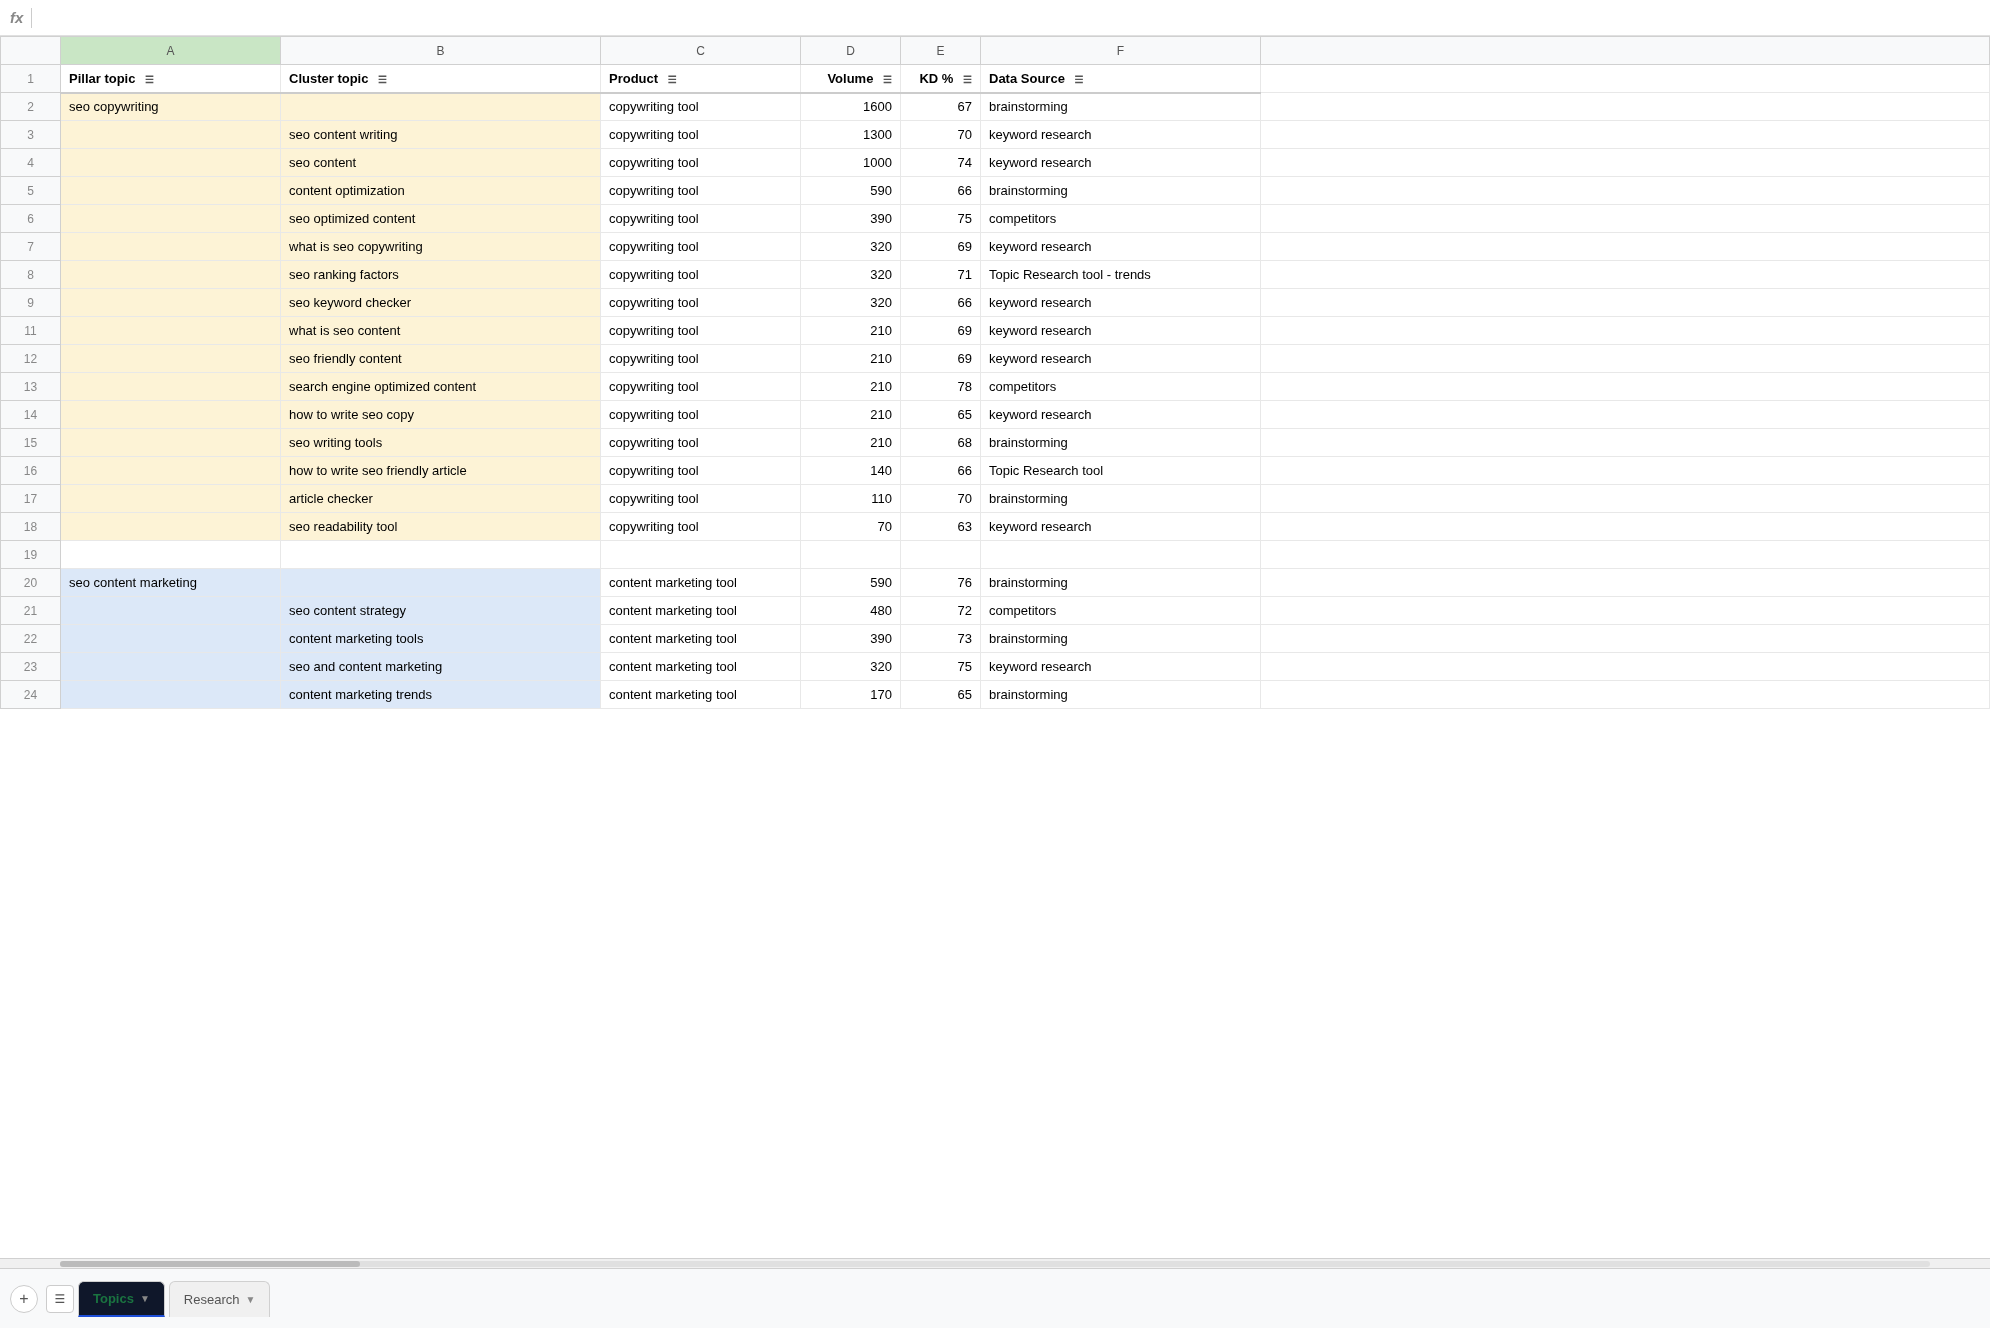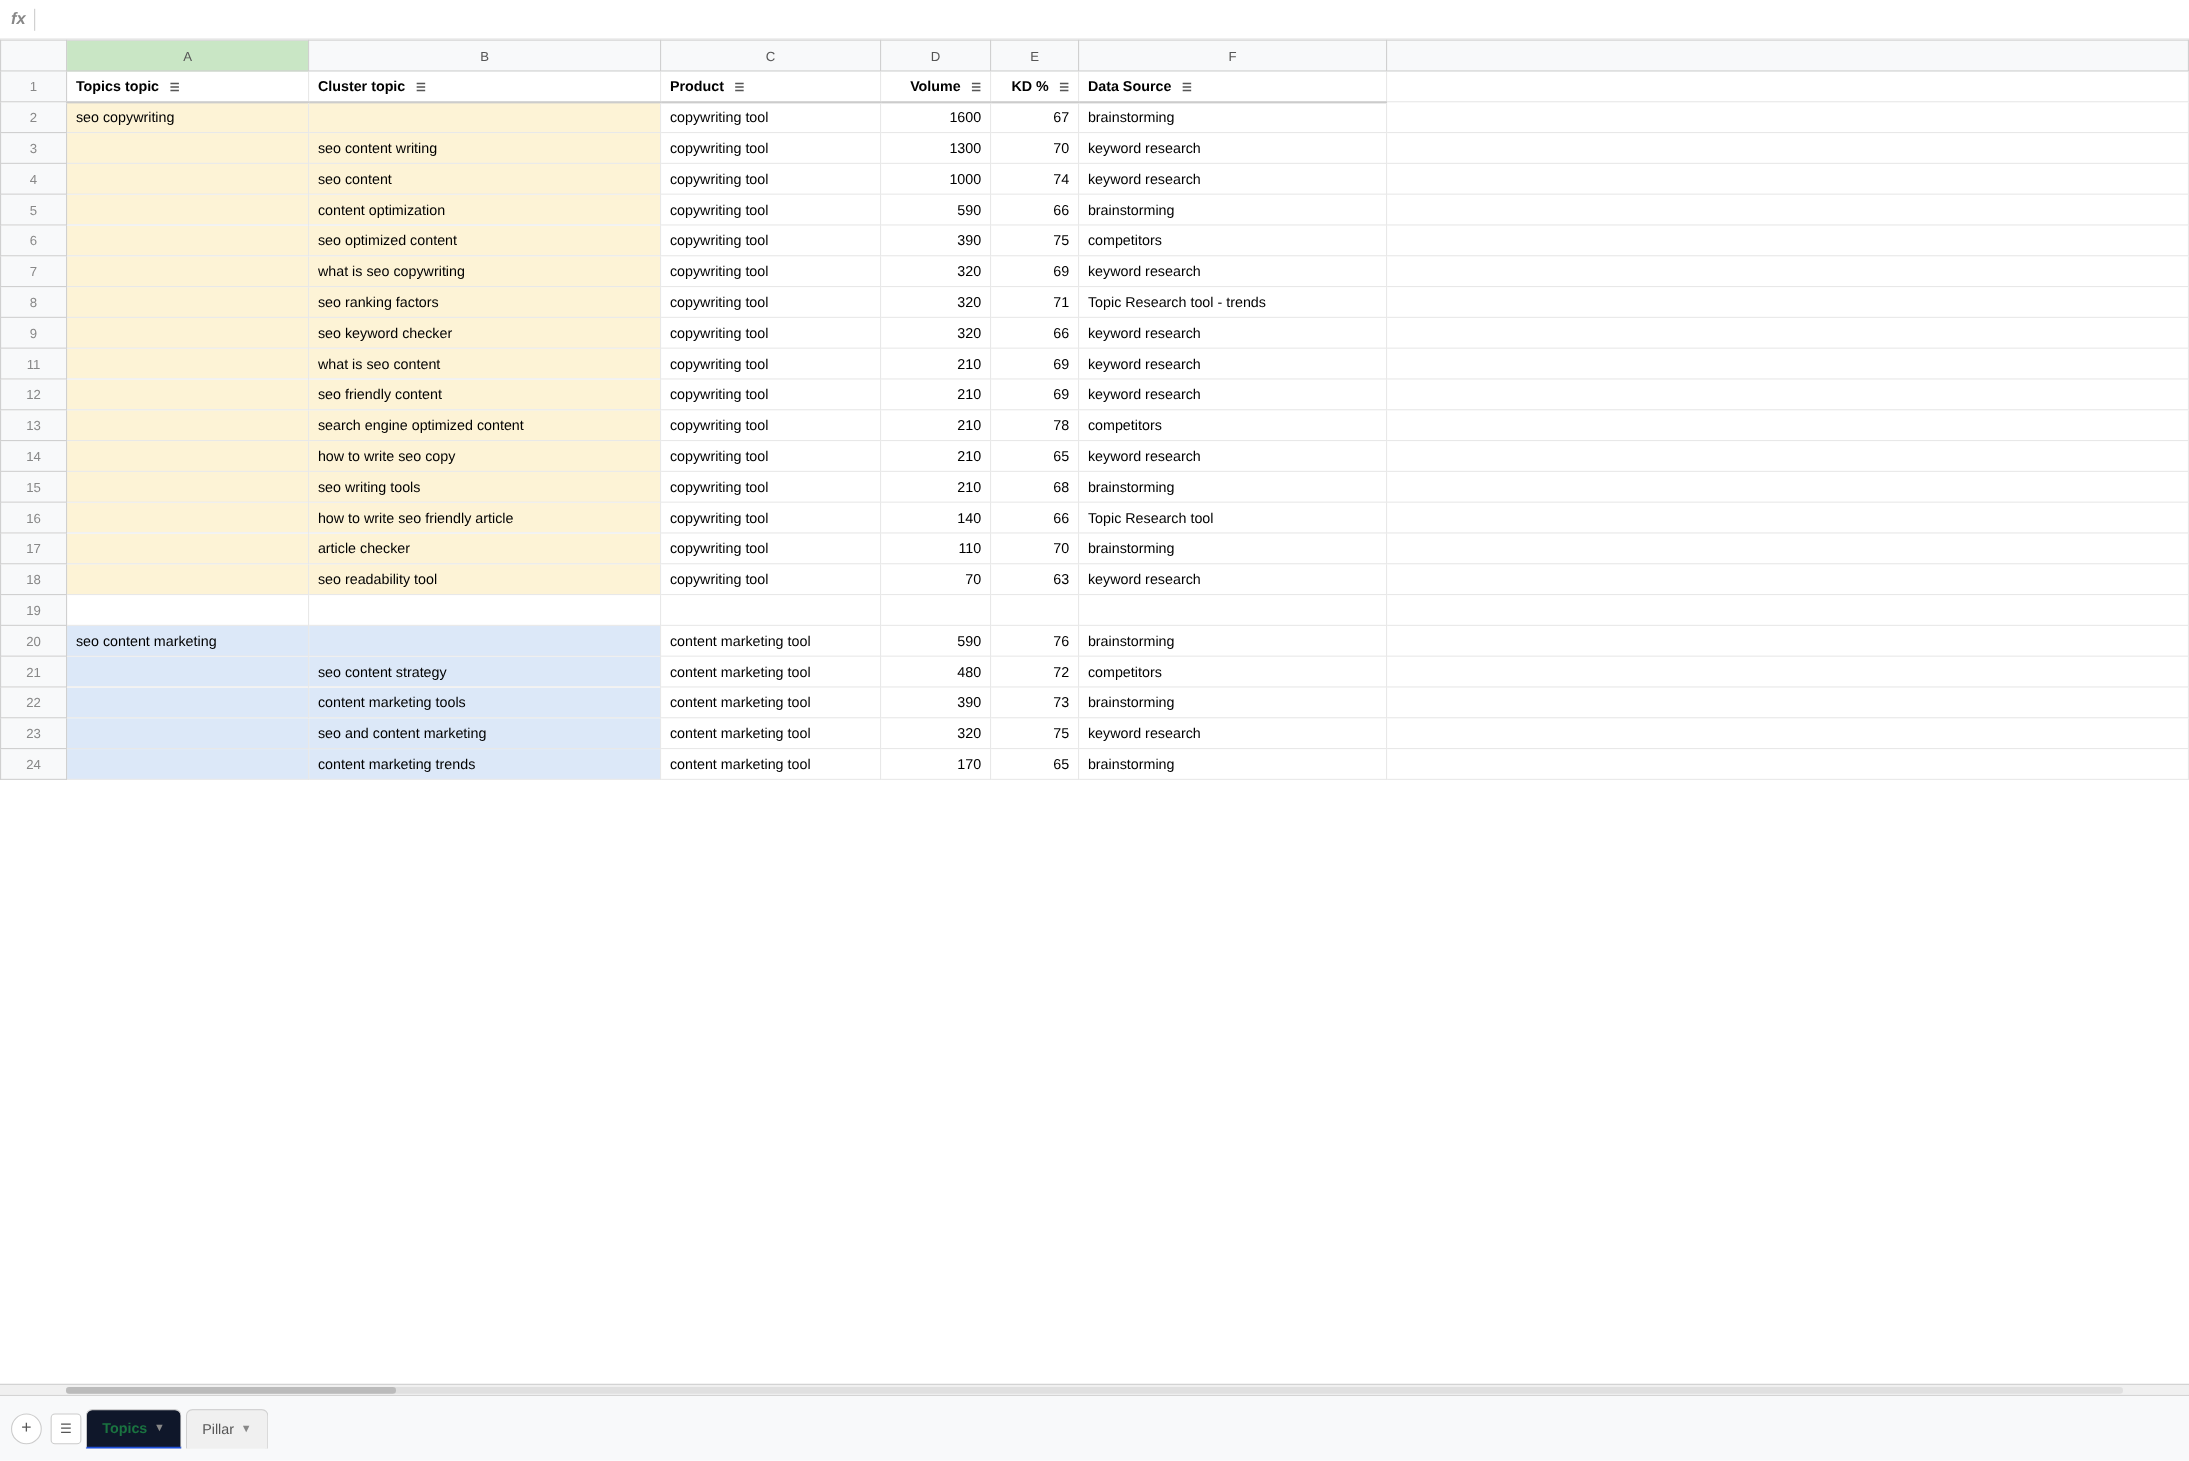--- a/index.html
+++ b/index.html
@@ -255,21 +255,21 @@
           <th>C</th>
           <th>D</th>
           <th>E</th>
           <th>F</th>
           <th></th>
         </tr>
 
         <tr>
           <td class="row-num">1</td>
           <td class="col-a header-cell">
-            <strong>Topics topic</strong>
+            <strong>Pillar topic</strong>
             <span class="filter-icon">☰</span>
           </td>
           <td class="col-b header-cell">
             <strong>Cluster topic</strong>
             <span class="filter-icon">☰</span>
           </td>
           <td class="col-c header-cell">
             <strong>Product</strong>
             <span class="filter-icon">☰</span>
           </td>
@@ -522,16 +522,16 @@
 </div>
 
 <div class="tabs-bar">
   <div class="tab-add-btn">+</div>
   <div class="tab-menu-btn">☰</div>
   <div class="tab active">
     <span style="color:#1a7340;font-weight:bold;">Topics</span>
     <span class="tab-dropdown">▼</span>
   </div>
   <div class="tab inactive">
-    <span>Pillar</span>
+    <span>Research</span>
     <span class="tab-dropdown">▼</span>
   </div>
 </div>
 
 </body></html>

